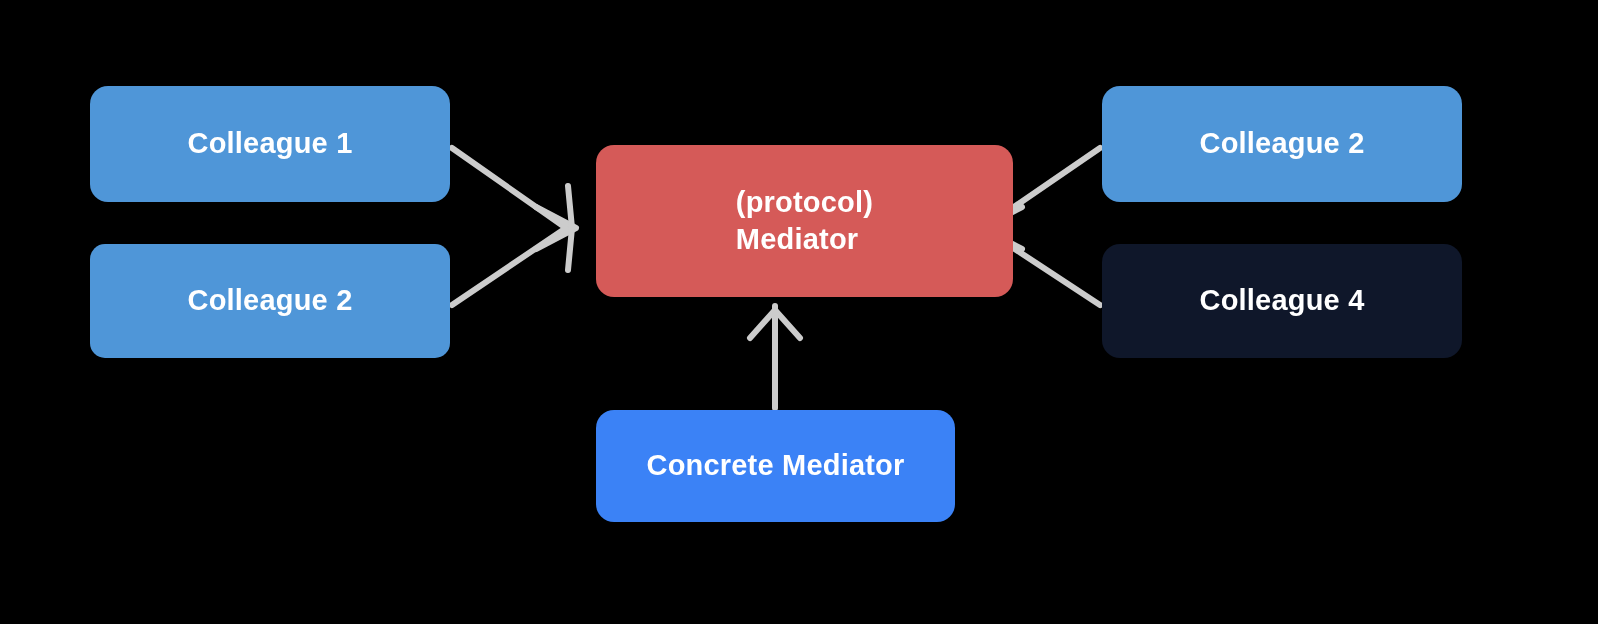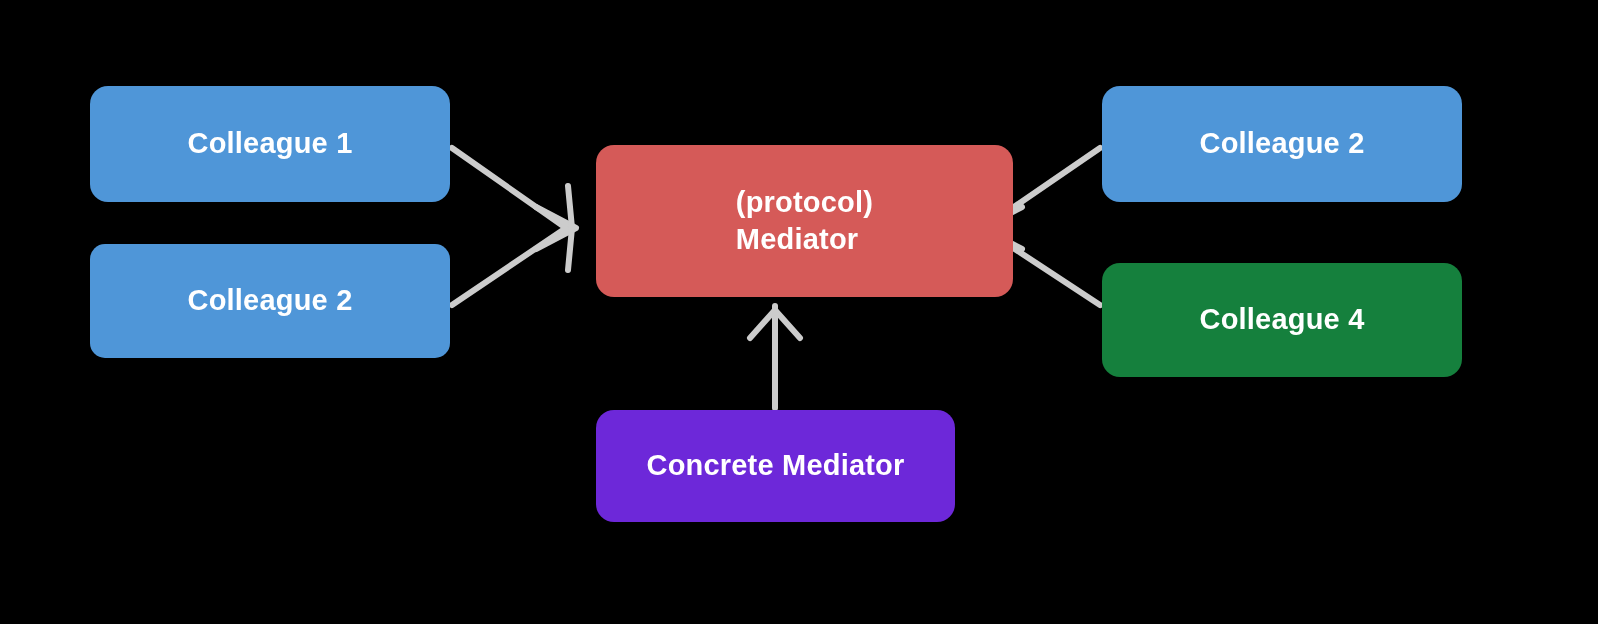--- a/index.html
+++ b/index.html
@@ -93,21 +93,21 @@
 
   <div class="node" style="left:596px; top:145px; width:417px; height:152px; background:#d55a58;">
     <span class="node-label">(protocol)
 Mediator</span>
   </div>
 
   <div class="node" style="left:1102px; top:86px; width:360px; height:116px; background:#4f96d8;">
     <span class="node-label">Colleague 2</span>
   </div>
 
-  <div class="node" style="left:1102px; top:244px; width:360px; height:114px; background:#15803d;margin-top:19px;">
+  <div class="node" style="left:1102px; top:244px; width:360px; height:114px; background:#0f172a;">
     <span class="node-label">Colleague 4</span>
   </div>
 
-  <div class="node" style="left:596px; top:410px; width:359px; height:112px; background:#6d28d9;">
+  <div class="node" style="left:596px; top:410px; width:359px; height:112px; background:#3b82f6;">
     <span class="node-label">Concrete Mediator</span>
   </div>
 
 </div>
 
 </body></html>

